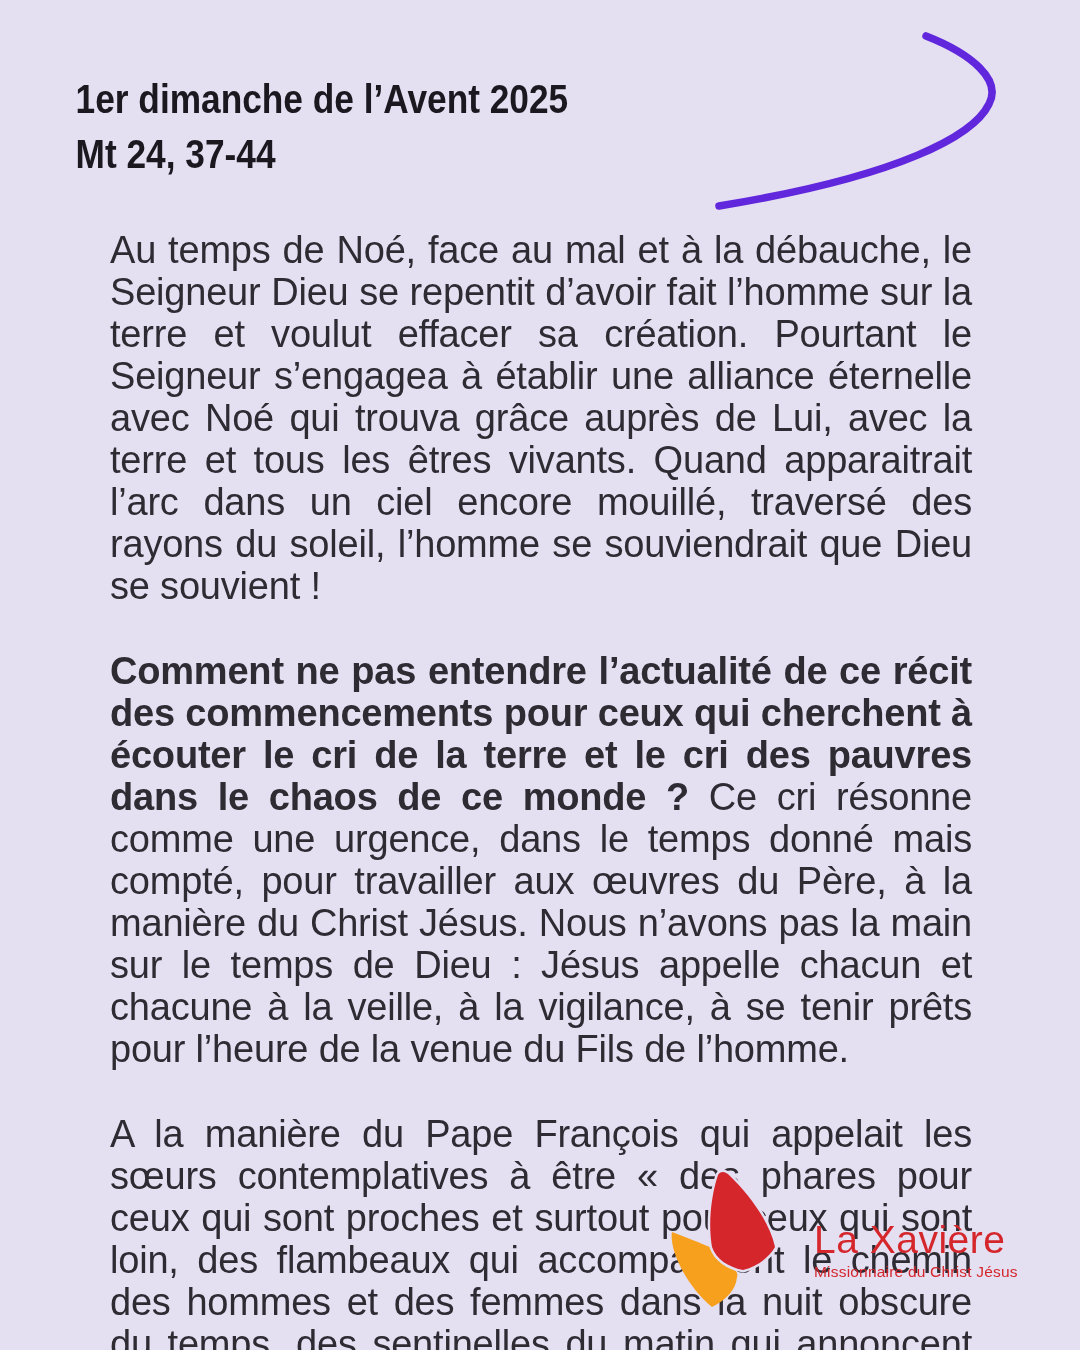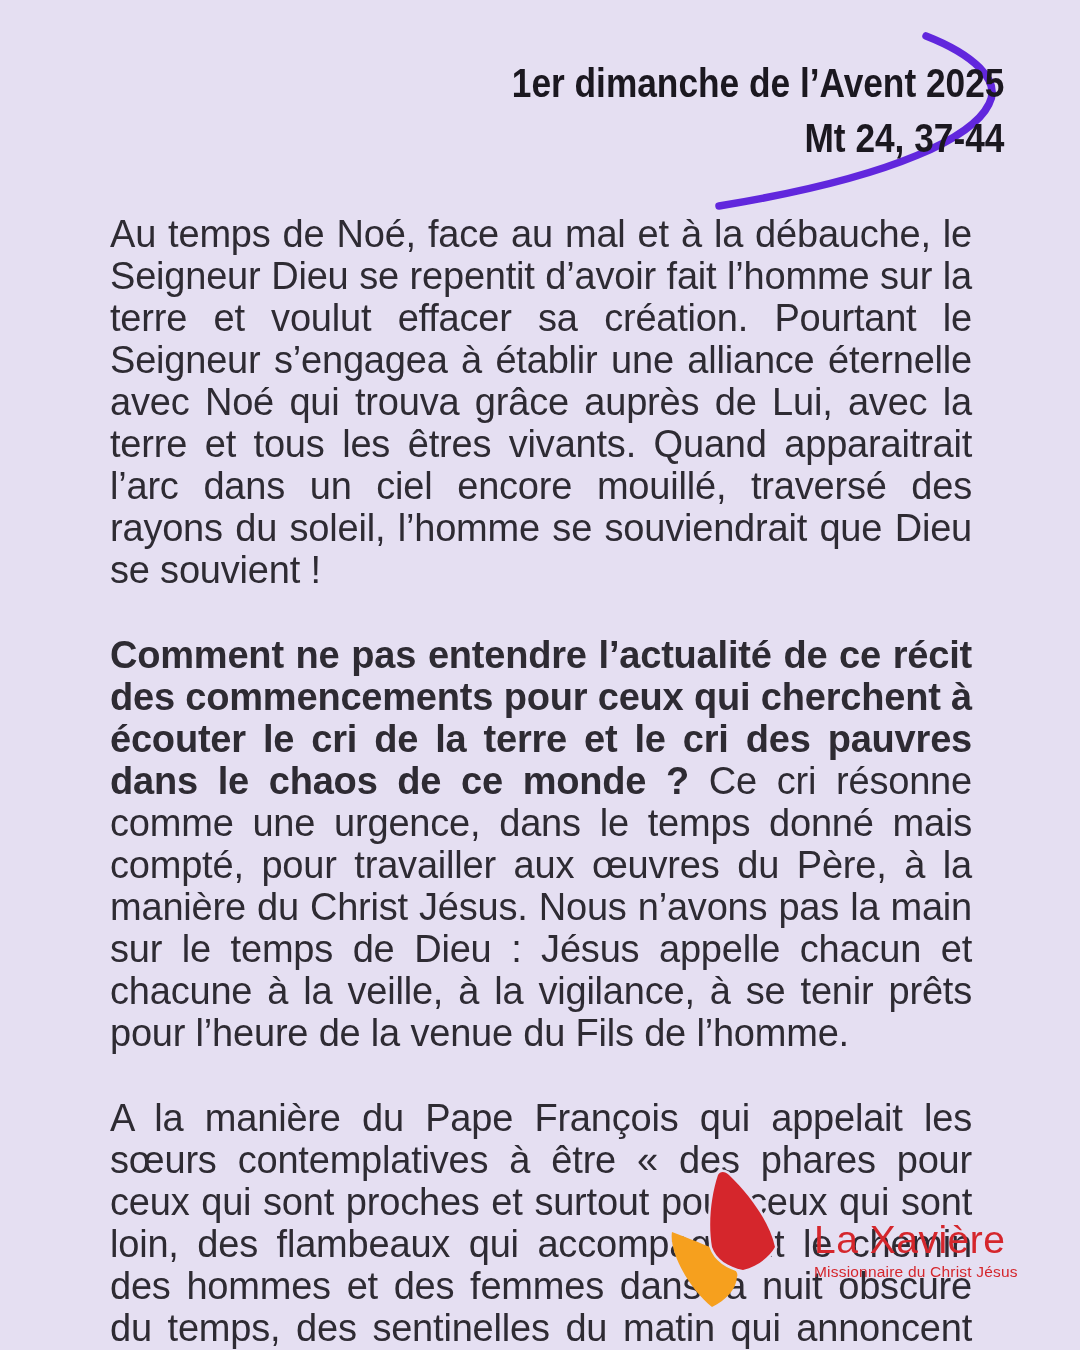--- a/index.html
+++ b/index.html
@@ -29,22 +29,22 @@
     pointer-events: none;
   }
   .decor-curve path {
     fill: none;
     stroke: var(--accent);
     stroke-width: 7.5;
     stroke-linecap: round;
   }
   .header {
     position: relative;
-    padding-top: 56px;
-    text-align: right;
+    padding-top: 72px;
+    text-align: left;
     color: var(--title);
   }
   .header h1 {
     font-size: 41px;
     line-height: 55px;
     font-weight: 700;
     letter-spacing: 0px;
     transform: scaleX(0.86);
     transform-origin: 50% 0%;
   }

